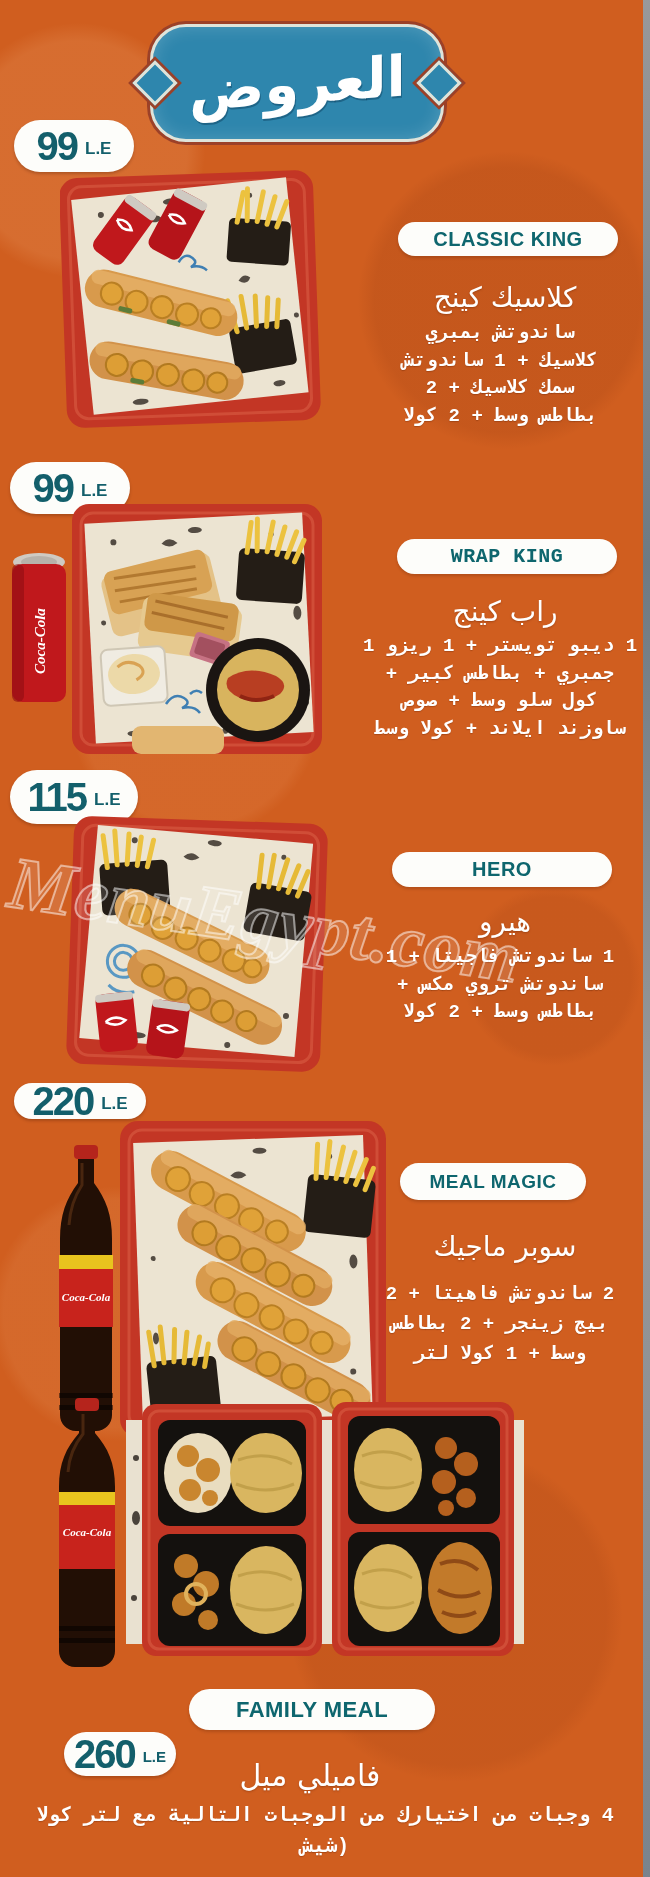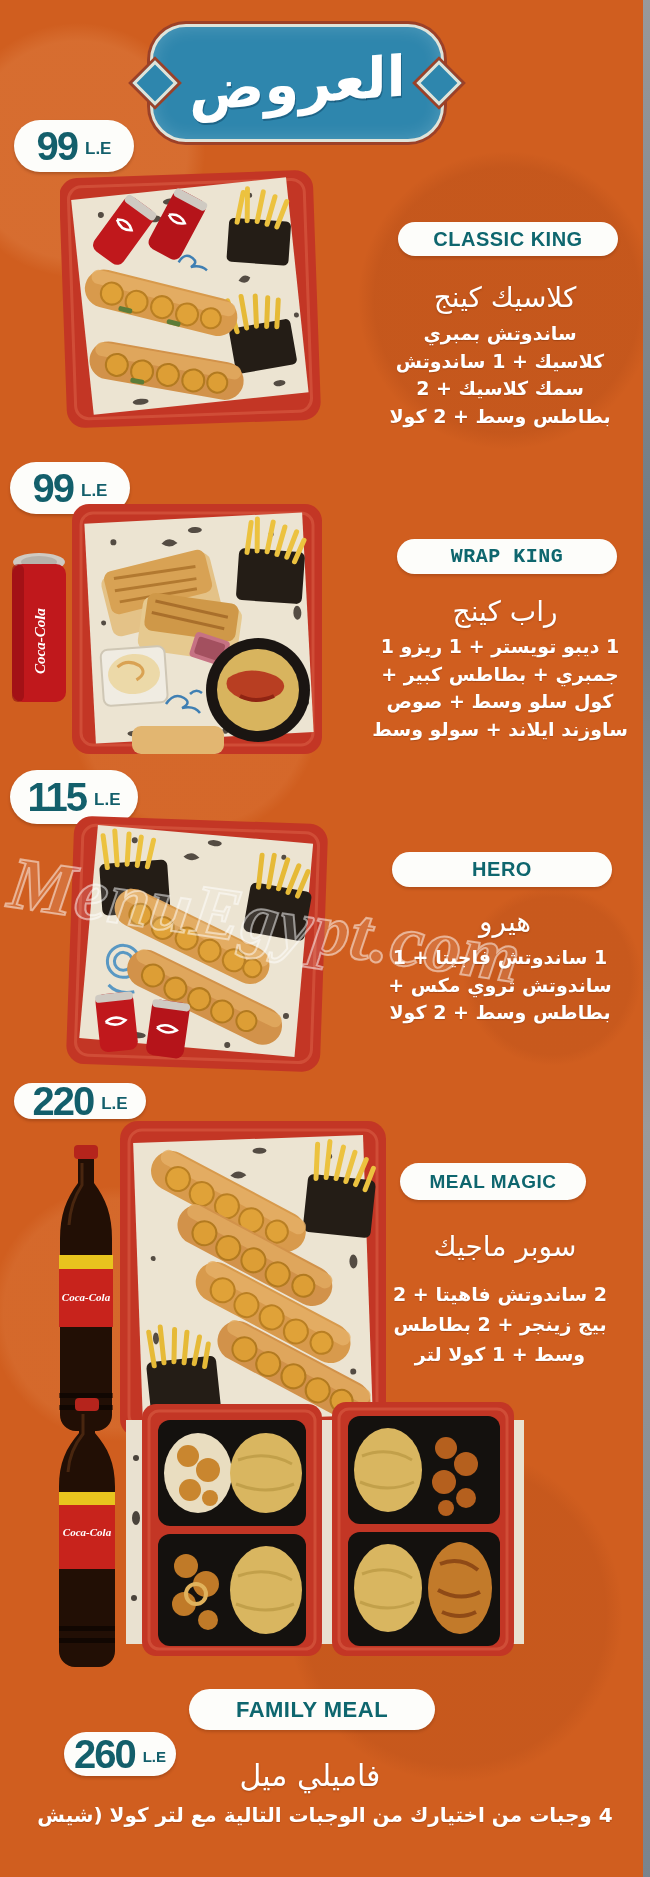--- a/index.html
+++ b/index.html
@@ -78,21 +78,21 @@
     direction:rtl;text-align:center;text-shadow:0 1px 2px rgba(90,30,0,.35);
   }
   .t1{left:370px;top:281px;width:270px;}
   .t2{left:370px;top:595px;width:270px;}
   .t3{left:370px;top:905px;width:270px;}
   .t4{left:370px;top:1230px;width:270px;}
   .t5{left:175px;top:1758px;width:270px;font-size:30px;}
 
   .ar-desc{
     position:absolute;color:#fff;font-weight:bold;font-size:19px;line-height:27.5px;
-    direction:rtl;text-align:center;text-shadow:0 1px 1px rgba(90,30,0,.3);
+    direction:rtl;text-align:center;text-shadow:0 1px 1px rgba(90,30,0,.3);font-family:Liberation Mono, monospace;
   }
   .d1{left:355px;top:320px;width:290px;}
   .d2{left:352px;top:633px;width:296px;}
   .d3{left:355px;top:944px;width:290px;}
   .d4{left:352px;top:1279px;width:296px;line-height:30px;}
   .d5{left:22px;top:1800px;width:606px;font-size:20px;line-height:31px;}
 
   
   .photo{position:absolute;}
   .ph1{left:60px;top:166px;width:262px;height:268px;}
@@ -304,21 +304,21 @@
 
     <rect x="62" y="228" width="92" height="28" rx="9" fill="#e2b671"></rect>
   </svg>
 
   <div class="pill pl2">WRAP KING</div>
   <div class="ar-title t2">راب كينج</div>
   <div class="ar-desc d2">
     <div>1 ديبو تويستر + 1 ريزو 1</div>
     <div>جمبري + بطاطس كبير +</div>
     <div>كول سلو وسط + صوص</div>
-    <div>ساوزند ايلاند + سولو وسط</div>
+    <div>ساوزند ايلاند + كولا وسط</div>
   </div>
 
   <div class="price-badge pb3">
     <span class="num">115</span>
     <span class="unit">L.E</span>
   </div>
 
   <svg class="photo ph3" viewBox="0 0 266 266" aria-hidden="true">
     <g transform="rotate(2 133 133)">
       <rect x="4" y="8" width="254" height="248" rx="18" fill="#c33625"></rect>

